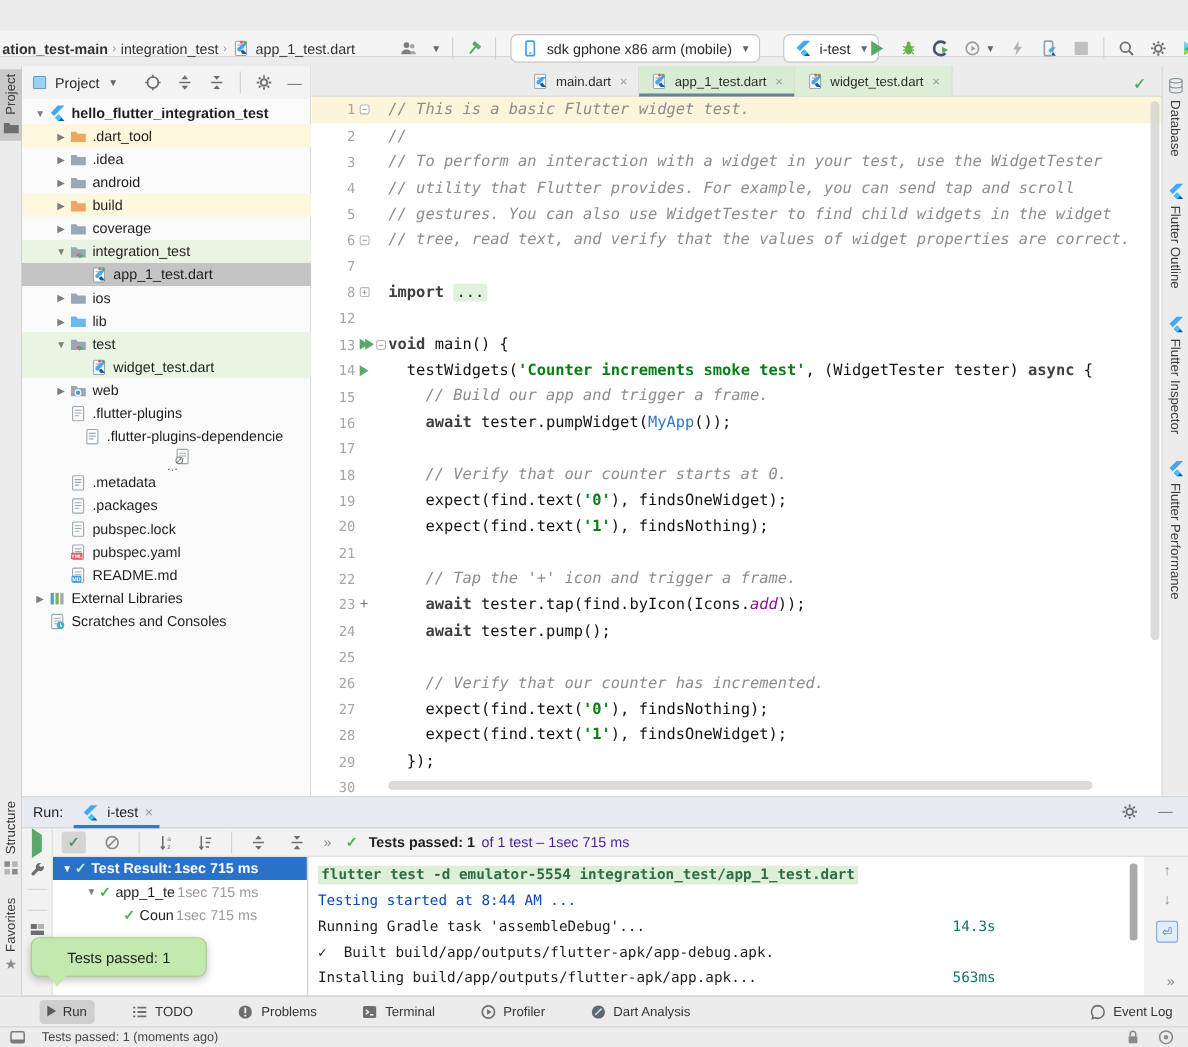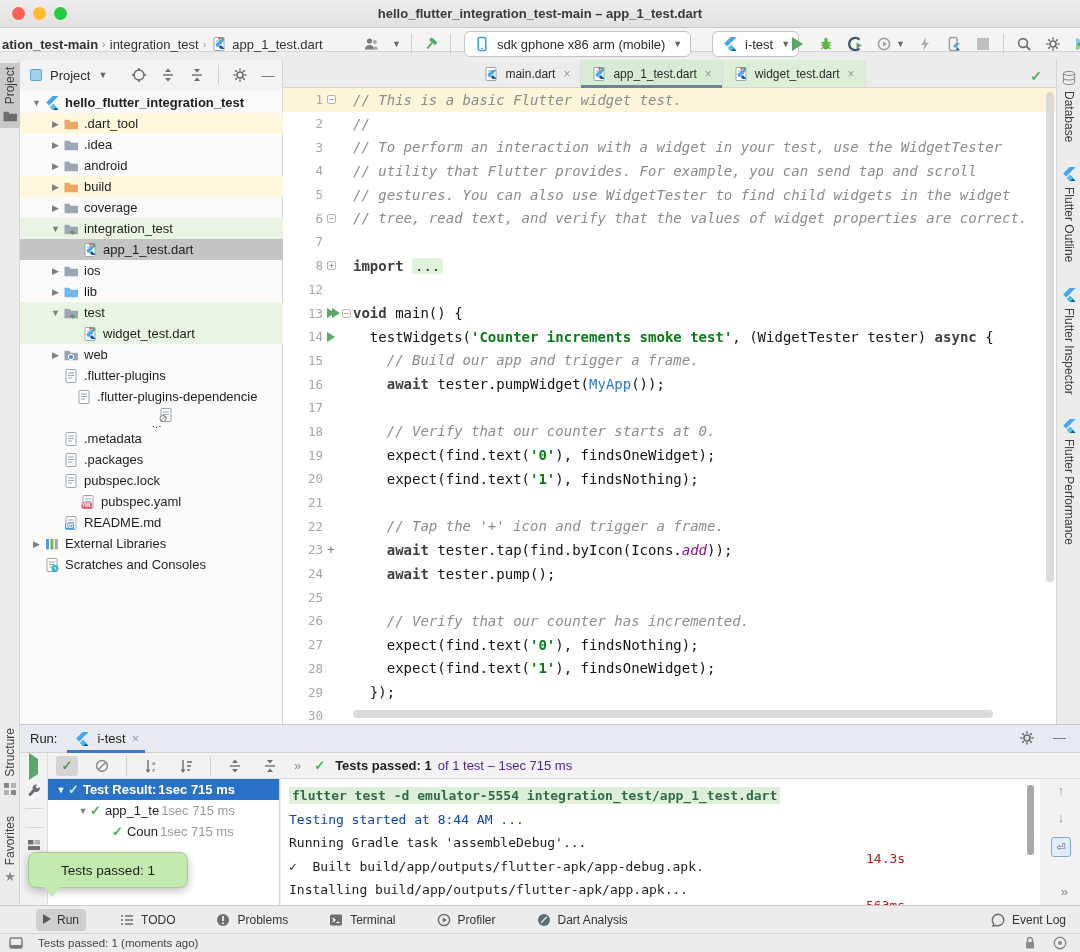--- a/index.html
+++ b/index.html
@@ -99,21 +99,21 @@
   .ttrow{height:21px;display:flex;align-items:center;white-space:nowrap;font-size:13px;}
   .ttrow .dur{color:#9a9a9a;margin-left:2px;}
   .ttrow.sel{background:#2a72c8;color:#fff;font-weight:bold;}
   .ttrow.sel .dur{color:#fff;}
   .tarrow{font-size:9px;color:#7e7e7e;width:14px;text-align:center;flex:none;}
   .ttrow.sel .tarrow{color:#fff;}
   .check{color:#4db157;font-weight:bold;margin-right:4px;}
   .ttrow.sel .check{color:#bfe8c4;}
   .console{position:absolute;left:261px;top:54px;right:40px;bottom:0;background:#fff;overflow:hidden;font-family:"DejaVu Sans Mono","Liberation Mono",monospace;font-size:13px;line-height:23.5px;padding:5px 0 0 8px;}
   .conline{position:relative;white-space:pre;}
-  .conline .time{position:absolute;left:577px;top:0;color:#b91c1c;margin-top:16px;}
+  .conline .time{position:absolute;left:577px;top:0;color:#0f766e;}
   .con-cmd{background:#ddefd8;color:#2f6b43;font-weight:bold;padding:1px 3px;}
   .con-info{color:#0a46b5;}
   .conscroll{position:absolute;right:46px;top:60px;width:7px;height:70px;background:#a9a9a9;border-radius:3px;}
   .conicons{position:absolute;right:6px;top:58px;width:26px;display:flex;flex-direction:column;align-items:center;gap:12px;color:#8a8a8a;font-size:13px;}
   .wrapbtn{width:20px;height:20px;border:1px solid #7fa7d6;background:#e3edf9;border-radius:3px;display:flex;align-items:center;justify-content:center;color:#4a6b94;font-size:11px;}
   .morechev{position:absolute;right:12px;bottom:6px;color:#8a8a8a;}
 
   
   .bottombar{position:absolute;left:0;top:905px;width:1080px;height:28px;background:#ececec;border-top:1px solid #c9c9c9;display:flex;align-items:center;padding-left:36px;gap:26px;font-size:12px;color:#333;}
   .bbitem{display:flex;align-items:center;gap:6px;height:22px;padding:0 7px;border-radius:4px;}
@@ -127,28 +127,20 @@
   .balloon{position:absolute;left:28px;top:852px;width:160px;height:36px;background:#c3e9ae;border:1px solid #a3cf8c;border-radius:8px;display:flex;align-items:center;justify-content:center;font-size:13.5px;color:#1e1e1e;box-shadow:0 3px 8px rgba(0,0,0,.25);z-index:9;}
   .balloon::after{content:"";position:absolute;left:14px;bottom:-10px;width:0;height:0;border-left:9px solid transparent;border-right:9px solid transparent;border-top:11px solid #c3e9ae;}
 
   svg{display:block;}
 </style>
 </head>
 <body>
 
 <div class="app">
 
-  <div class="titlebar">
-    <div class="traffic">
-      <div class="tl red"></div>
-      <div class="tl yellow"></div>
-      <div class="tl green"></div>
-    </div>
-    <div class="wtitle">hello_flutter_integration_test-main – app_1_test.dart</div>
-  </div>
 
   <div class="toolbar">
     <div class="crumbs">
       <span class="crumb b">ation_test-main</span>
       <span class="csep">›</span>
       <span class="crumb">integration_test</span>
       <span class="csep">›</span>
       <span class="icon16" id="crumbFileIcon">
           <svg width="16" height="16" viewBox="0 0 16 16">
             <rect x="3" y="1.5" width="10" height="13" rx="1" fill="#fdfdfd" stroke="#9aa7b0"></rect>
@@ -537,21 +529,21 @@
         <div class="trow" style="padding-left: 29px;">
           <span class="arrow"></span>
           <span class="ticon">
             <svg width="16" height="16" viewBox="0 0 16 16">
               <rect x="3" y="1.5" width="10" height="13" rx="1" fill="#fdfdfd" stroke="#9aa7b0"></rect>
               <path d="M5 5h6M5 7.5h6M5 10h4" stroke="#9aa7b0" stroke-width="1"></path>
             </svg>
           </span>
           <span class="tlabel">pubspec.lock</span>
         </div>
-        <div class="trow" style="padding-left: 46px;">
+        <div class="trow" style="padding-left: 29px;">
           <span class="arrow"></span>
           <span class="ticon">
             <svg width="16" height="16" viewBox="0 0 16 16">
               <rect x="3" y="1.5" width="10" height="13" rx="1" fill="#fdfdfd" stroke="#9aa7b0"></rect>
               <path d="M5 5h6M5 7.5h6M5 10h4" stroke="#9aa7b0" stroke-width="1"></path>
               <rect x="1.5" y="8.5" width="10.5" height="6" rx="1" fill="#e0596b"></rect>
               <text x="6.7" y="13.2" font-size="4.6" fill="#fff" text-anchor="middle" font-family="sans-serif" font-weight="bold">YML</text>
             </svg>
           </span>
           <span class="tlabel">pubspec.yaml</span>

